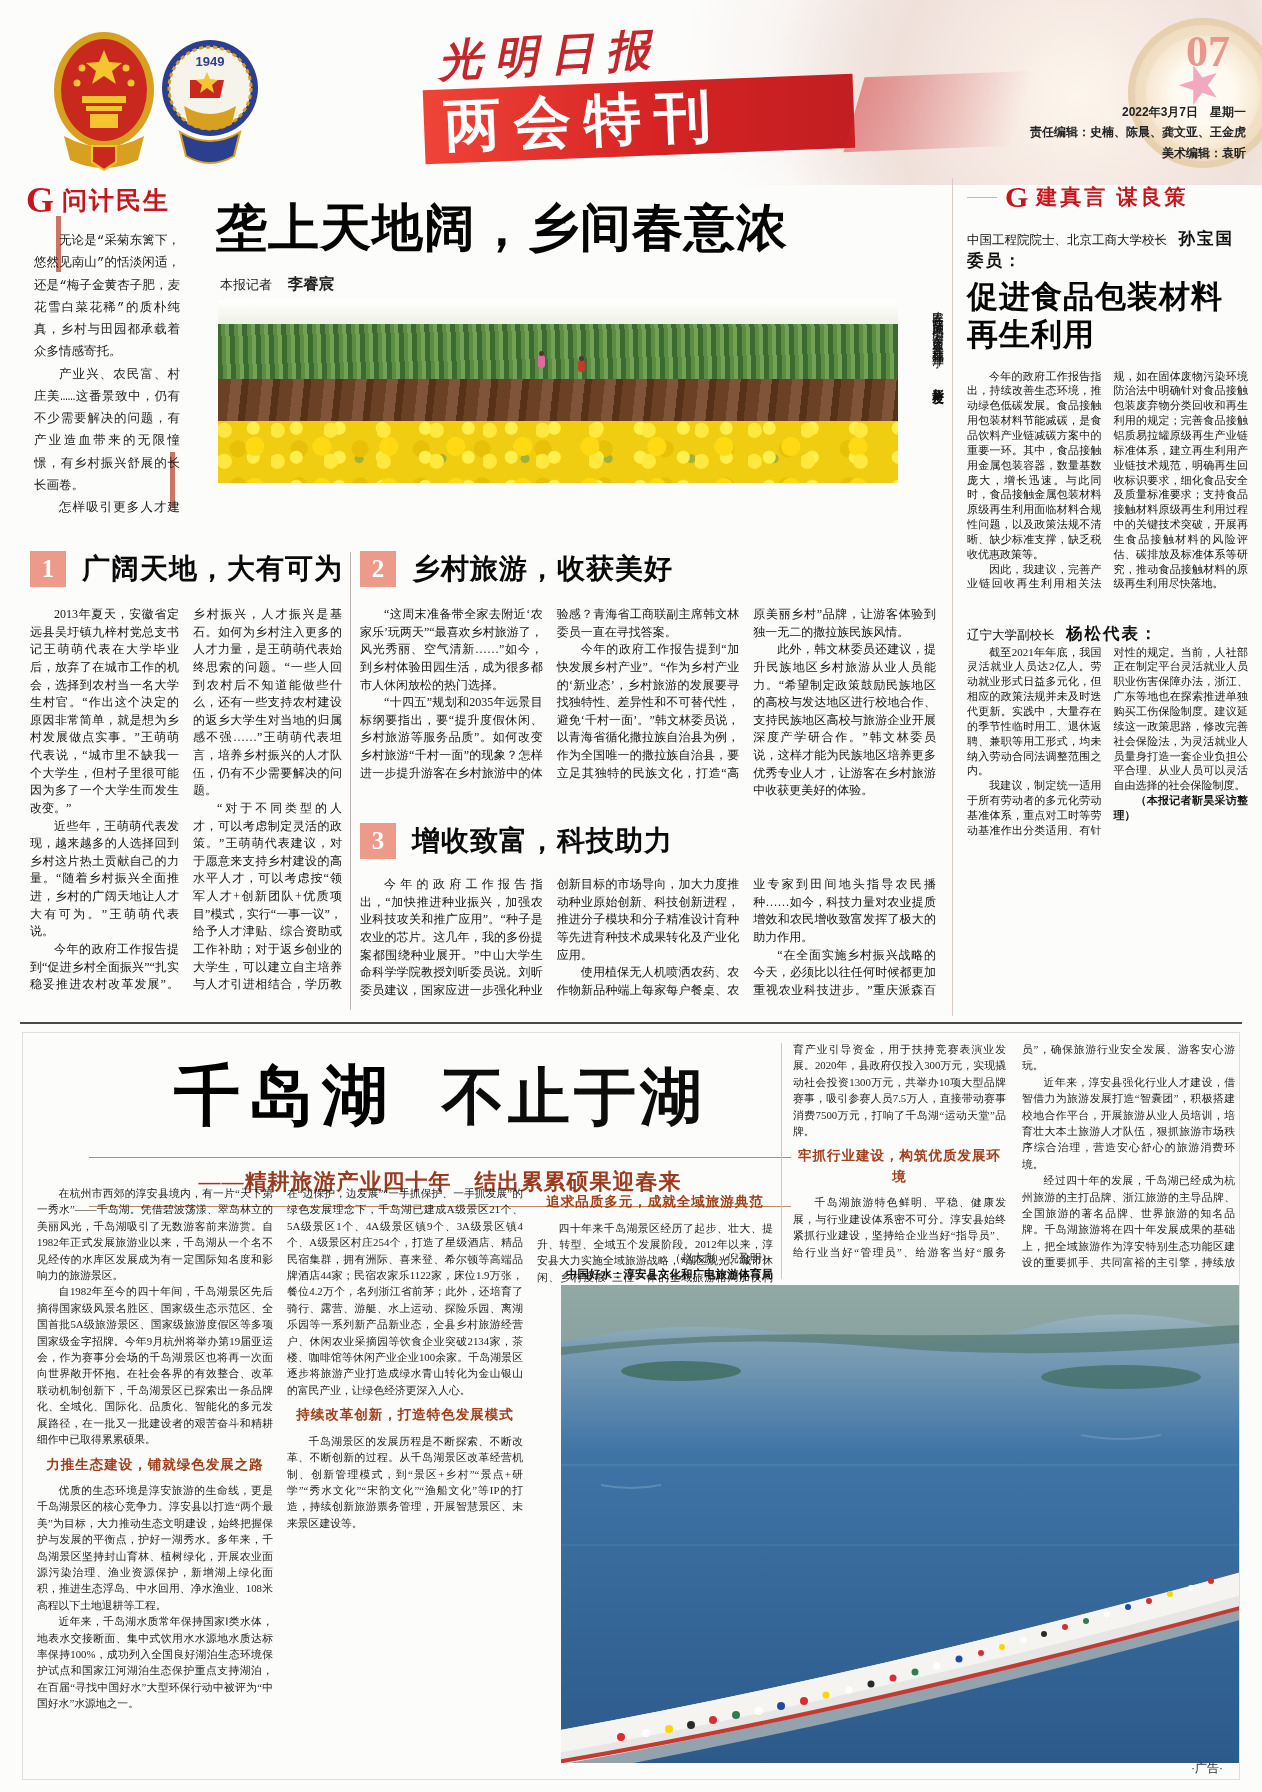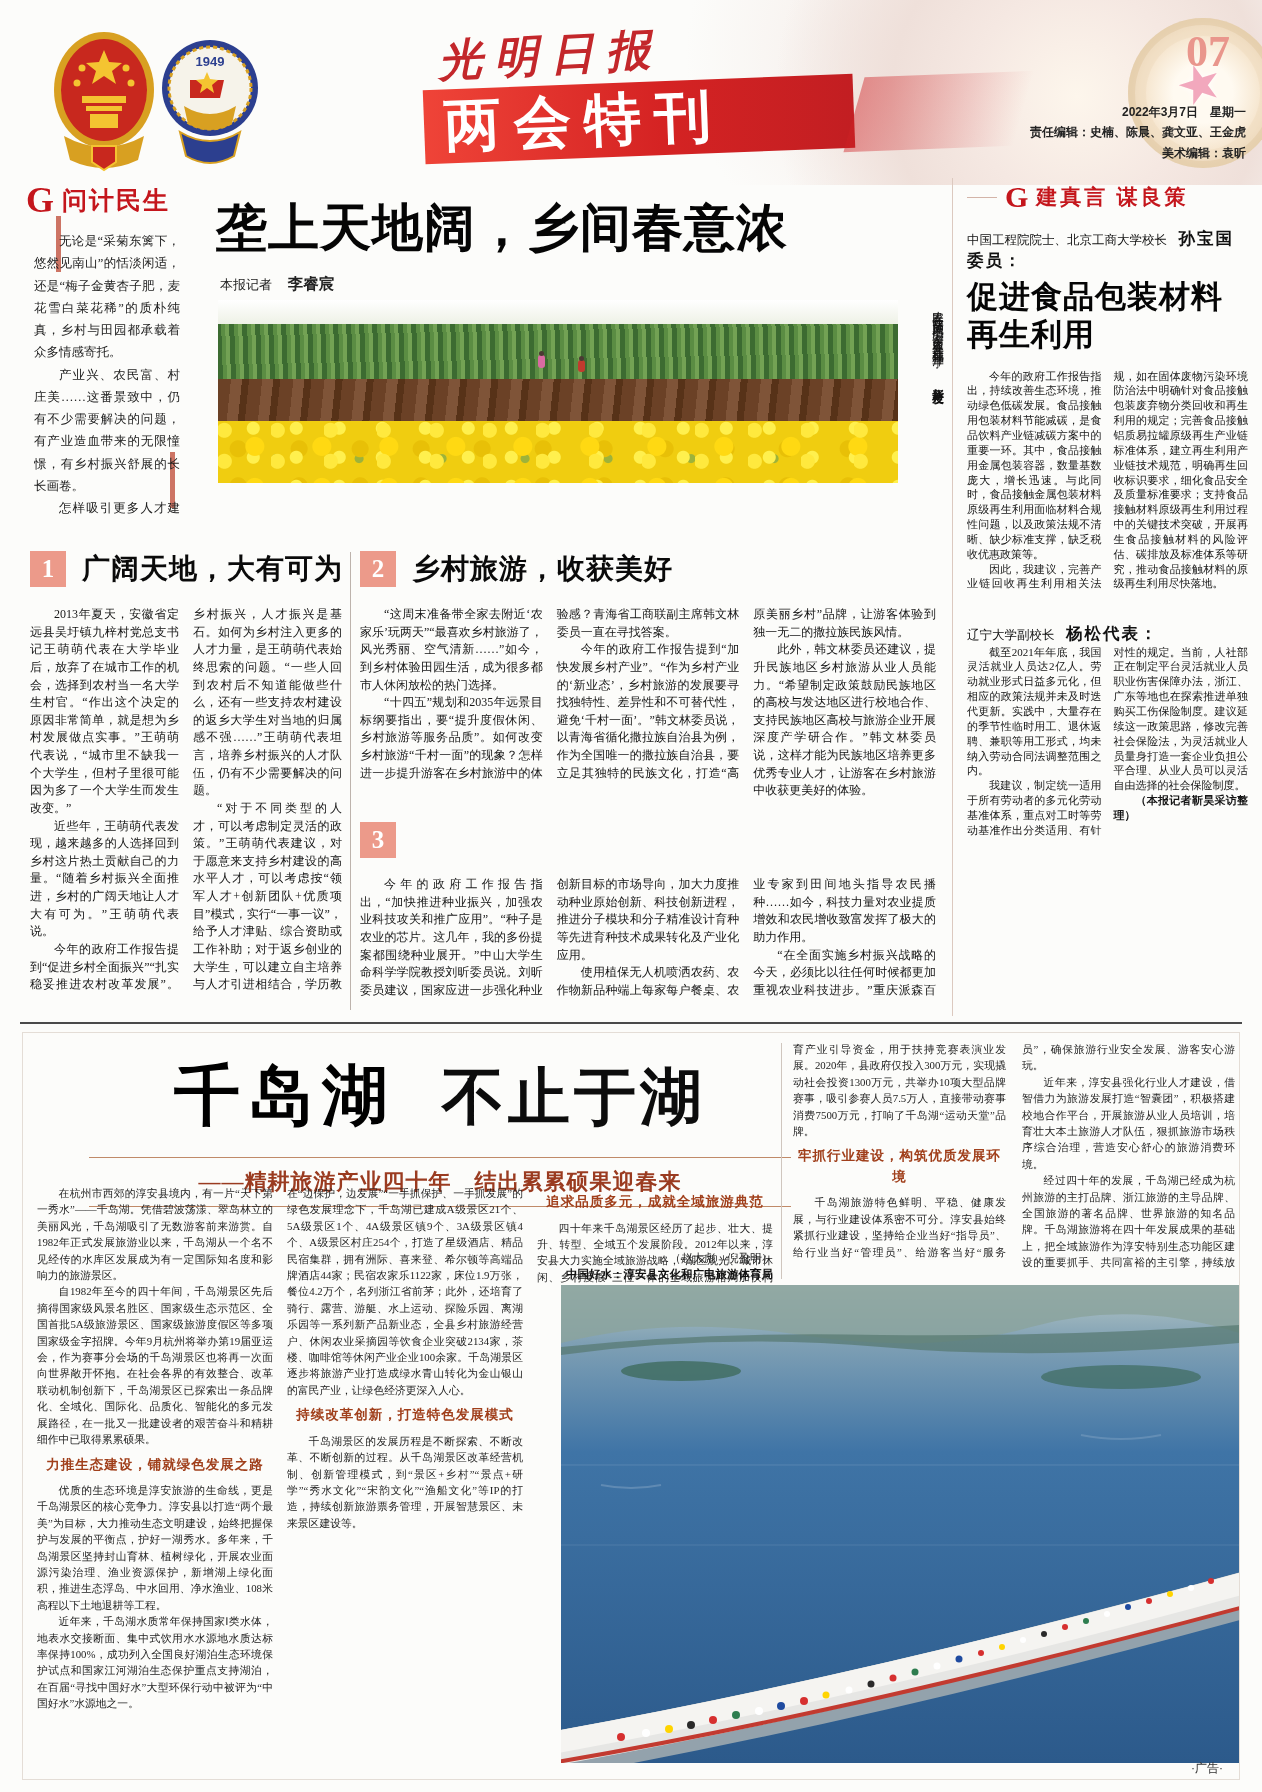--- a/index.html
+++ b/index.html
@@ -32,21 +32,21 @@
   .date-block{position:absolute;right:16px;top:102px;width:330px;text-align:right;
      font-size:12px;line-height:1.7;color:#222;font-weight:bold;}
   
   .v-rule{position:absolute;width:1px;background:#bdb3ac;}
   .h-sep{position:absolute;left:20px;top:1022px;width:1222px;height:2px;background:#4a4a4a;}
   
   .sec-brand{position:absolute;display:flex;align-items:center;gap:8px;}
   .g-glyph{font-family:"Liberation Serif",serif;font-weight:900;color:#c4161c;font-size:36px;line-height:1;}
   .brand-label{font-family:"Liberation Serif",serif;font-weight:900;color:#c4161c;font-size:25px;letter-spacing:2px;}
   .intro{position:absolute;left:34px;top:230px;width:146px;height:292px;overflow:hidden;
-     font-family:Liberation Serif, serif;font-size:12.5px;line-height:1.78;text-align:justify;color:#222;}
+     font-family:Liberation Mono, monospace;font-size:12.5px;line-height:1.78;text-align:justify;color:#222;}
   .intro p{margin:0;text-indent:2em;}
   .qmark{position:absolute;width:5px;height:56px;background:#cd7464;}
   .qmark.tl{left:56px;top:216px;}
   .qmark.br{left:170px;top:452px;}
   .headline{position:absolute;left:216px;top:194px;width:720px;font-family:"Liberation Serif",serif;
      font-size:51px;font-weight:900;letter-spacing:1px;color:#050505;white-space:nowrap;}
   .byline{position:absolute;left:220px;top:274px;font-size:13px;color:#222;}
   .byline .nm{font-family:"Liberation Serif",serif;font-weight:bold;font-size:15.5px;margin-left:12px;}
   
   .photo{position:absolute;left:218px;top:300px;width:680px;height:183px;overflow:hidden;}
@@ -220,20 +220,21 @@
   </div>
   <div class="sec-body cols3" style="left:360px;top:606px;width:576px;height:212px;">
       <p>“这周末准备带全家去附近‘农家乐’玩两天”“最喜欢乡村旅游了，风光秀丽、空气清新……”如今，到乡村体验田园生活，成为很多都市人休闲放松的热门选择。</p>
       <p>“十四五”规划和2035年远景目标纲要指出，要“提升度假休闲、乡村旅游等服务品质”。如何改变乡村旅游“千村一面”的现象？怎样进一步提升游客在乡村旅游中的体验感？青海省工商联副主席韩文林委员一直在寻找答案。</p>
       <p>今年的政府工作报告提到“加快发展乡村产业”。“作为乡村产业的‘新业态’，乡村旅游的发展要寻找独特性、差异性和不可替代性，避免‘千村一面’。”韩文林委员说，以青海省循化撒拉族自治县为例，作为全国唯一的撒拉族自治县，要立足其独特的民族文化，打造“高原美丽乡村”品牌，让游客体验到独一无二的撒拉族民族风情。</p>
       <p>此外，韩文林委员还建议，提升民族地区乡村旅游从业人员能力。“希望制定政策鼓励民族地区的高校与发达地区进行校地合作、支持民族地区高校与旅游企业开展深度产学研合作。”韩文林委员说，这样才能为民族地区培养更多优秀专业人才，让游客在乡村旅游中收获更美好的体验。</p>
     </div>
 
   <div class="sec-head" style="left:360px;top:822px;">
     <span class="sec-num">3</span>
+    <span class="sec-title">增收致富，科技助力</span>
   </div>
   <div class="sec-body cols3" style="left:360px;top:876px;width:576px;height:136px;">
       <p>今年的政府工作报告指出，“加快推进种业振兴，加强农业科技攻关和推广应用”。“种子是农业的芯片。这几年，我的多份提案都围绕种业展开。”中山大学生命科学学院教授刘昕委员说。刘昕委员建议，国家应进一步强化种业创新目标的市场导向，加大力度推动种业原始创新、科技创新进程，推进分子模块和分子精准设计育种等先进育种技术成果转化及产业化应用。</p>
       <p>使用植保无人机喷洒农药、农作物新品种端上每家每户餐桌、农业专家到田间地头指导农民播种……如今，科技力量对农业提质增效和农民增收致富发挥了极大的助力作用。</p>
       <p>“在全面实施乡村振兴战略的今天，必须比以往任何时候都更加重视农业科技进步。”重庆派森百橙汁有限公司总经理吴彦㛃代表说。通过走访调研，吴彦㛃代表发现，一些地方农业还面临大而不强、地区发展不均衡等问题。</p>
     </div>
 
   <div class="panel">
     <div class="panel-head">
       <span class="g-glyph">G</span>

